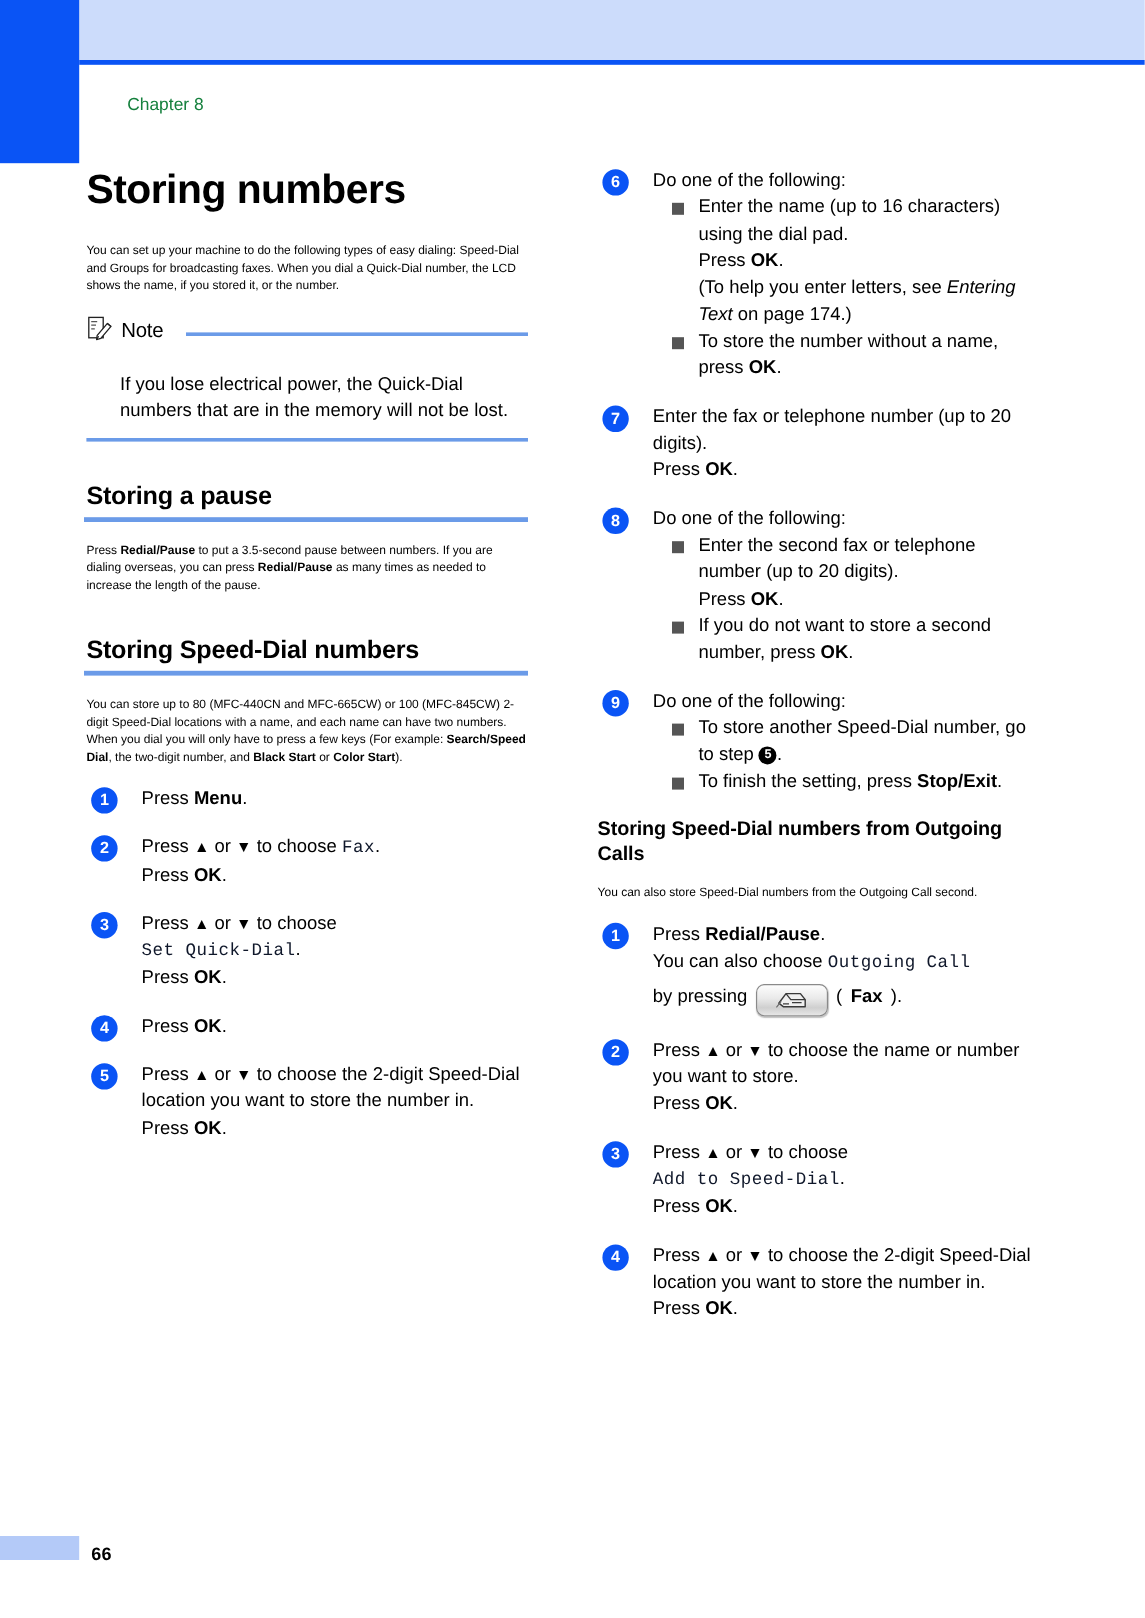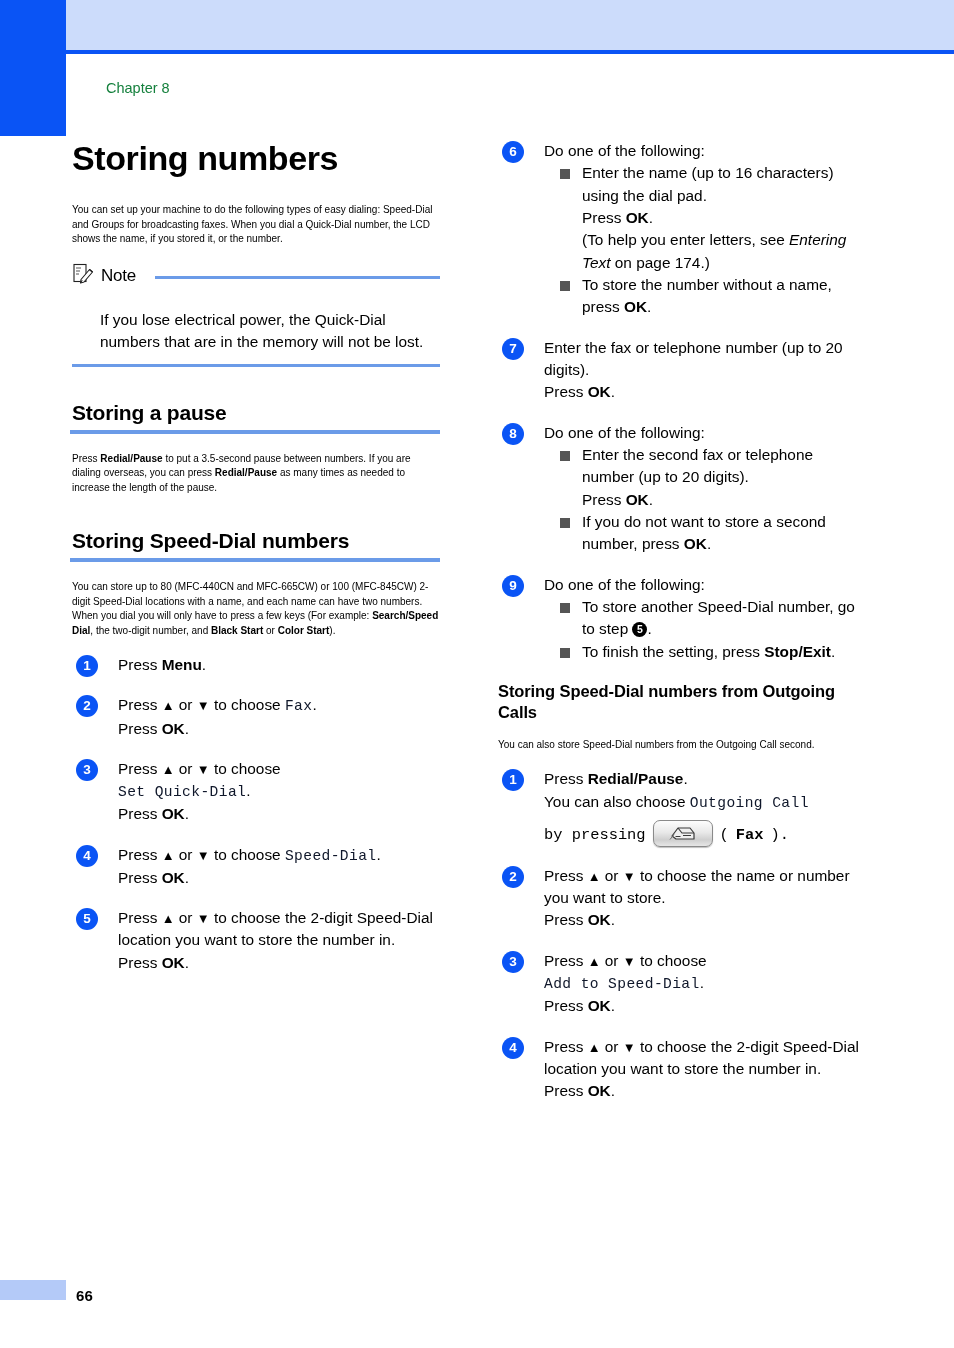--- a/index.html
+++ b/index.html
@@ -190,24 +190,23 @@
     font-size: 10.5px;
     font-weight: bold;
     line-height: 15px;
     text-align: center;
     vertical-align: 1px;
   }
 
   
   .keyline {
     display: flex;
-    align-items: flex-end;
+    align-items: flex-start;
     gap: 7px;
     margin-top: 6px;
-    font-family: Liberation Mono, monospace;
   }
   .fax-key {
     display: inline-block;
     width: 58px; height: 25px;
     border: 1px solid #8a8a8a;
     border-radius: 7px;
     background: linear-gradient(180deg,#fdfdfd 0%,#e9e9e9 45%,#cfcfcf 75%,#e6e6e6 100%);
     position: relative;
     vertical-align: middle;
     box-shadow: 0 1px 1px rgba(0,0,0,.25);
@@ -273,21 +272,20 @@
         <span class="step-line"><span>Press </span><b>OK</b><span>.</span></span>
       </div>
       <div class="step">
         <span class="step-num">3</span>
         <span class="step-line"><span>Press </span><span class="arrow">▲</span><span> or </span><span class="arrow">▼</span><span> to choose</span></span>
         <span class="step-line"><span class="lcd">Set Quick-Dial</span><span>.</span></span>
         <span class="step-line"><span>Press </span><b>OK</b><span>.</span></span>
       </div>
       <div class="step">
         <span class="step-num">4</span>
-        <span class="step-line"><span>Press </span><span class="arrow">▲</span><span> or </span><span class="arrow">▼</span><span> to choose </span><span class="lcd">Speed-Dial</span><span>.</span></span>
         <span class="step-line"><span>Press </span><b>OK</b><span>.</span></span>
       </div>
       <div class="step">
         <span class="step-num">5</span>
         <span class="step-line"><span>Press </span><span class="arrow">▲</span><span> or </span><span class="arrow">▼</span><span> to choose the 2-digit Speed-Dial location you want to store the number in.</span></span>
         <span class="step-line"><span>Press </span><b>OK</b><span>.</span></span>
       </div>
     </div>
 </div>
 

